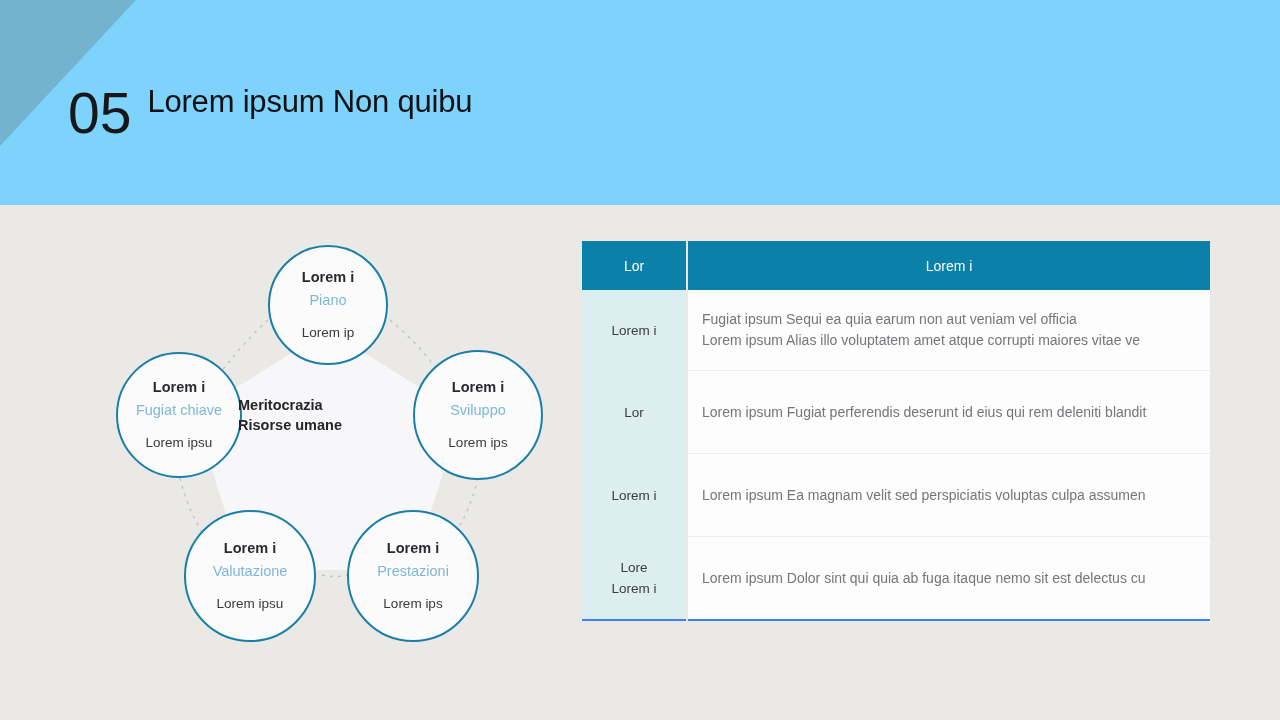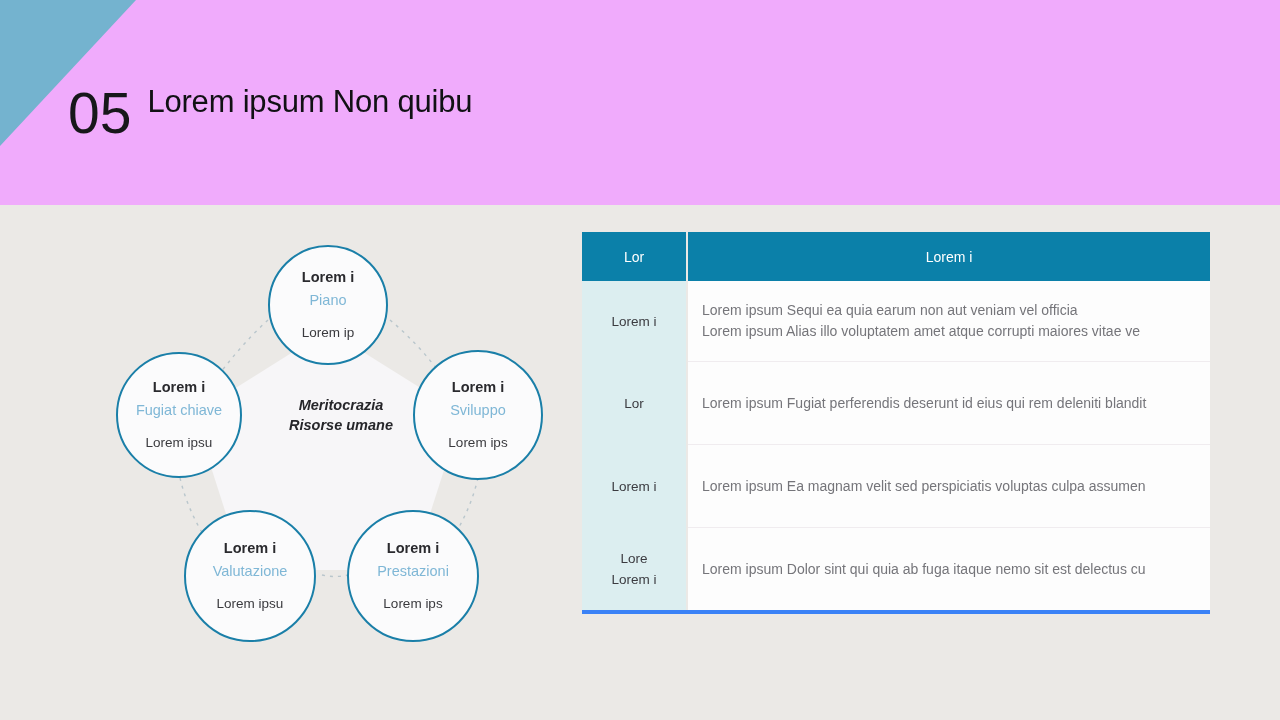--- a/index.html
+++ b/index.html
@@ -19,21 +19,21 @@
     height: 720px;
     background: #ebe9e6;
   }
 
   
   .header {
     position: absolute;
     left: 0; top: 0;
     width: 1280px;
     height: 205px;
-    background: #f0abfc;
+    background: #7dd3fc;
     overflow: hidden;
   }
   .corner-triangle {
     position: absolute;
     left: 0; top: 0;
     width: 0; height: 0;
     border-top: 146px solid #74b3cf;
     border-right: 136px solid transparent;
   }
   .header-row {
@@ -121,43 +121,42 @@
   }
   .node-sub {
     font-size: 13.5px;
     font-weight: 400;
     color: #3a3a3e;
     line-height: 19px;
     margin-top: 12px;
   }
   .center-label {
     position: absolute;
-    left: 156px;
+    left: 148px;
     top: 185px;
     width: 190px;
-    text-align: center;
     font-size: 14.5px;
     font-weight: bold;
     color: #26262a;
     line-height: 20px;
-    font-style: italic;
   }
 
   
   .table-wrap {
     position: absolute;
     left: 582px;
     top: 27px;
     width: 628px;
   }
   .tbl {
     width: 100%;
     border-collapse: collapse;
     table-layout: fixed;
-    border-bottom: 4px solid #3b82f6;
+    border-bottom: 2px solid #3b82f6;
+    margin-top: 9px;
   }
   .tbl th {
     background: #0b80a9;
     color: #ffffff;
     font-size: 14px;
     font-weight: 400;
     height: 49px;
     vertical-align: middle;
     text-align: center;
     padding: 0;
@@ -266,21 +265,21 @@
         <thead>
           <tr>
             <th class="th-left">Lor</th>
             <th>Lorem i</th>
           </tr>
         </thead>
         <tbody>
           <tr class="row-h1">
             <td class="cell-key">Lorem i</td>
             <td class="cell-val">
-              <div>Lorem ipsum Sequi ea quia earum non aut veniam vel officia</div>
+              <div>Fugiat ipsum Sequi ea quia earum non aut veniam vel officia</div>
               <div>Lorem ipsum Alias illo voluptatem amet atque corrupti maiores vitae ve</div>
             </td>
           </tr>
           <tr class="row-h2">
             <td class="cell-key">Lor</td>
             <td class="cell-val">Lorem ipsum Fugiat perferendis deserunt id eius qui rem deleniti blandit</td>
           </tr>
           <tr class="row-h3">
             <td class="cell-key">Lorem i</td>
             <td class="cell-val">Lorem ipsum Ea magnam velit sed perspiciatis voluptas culpa assumen</td>

